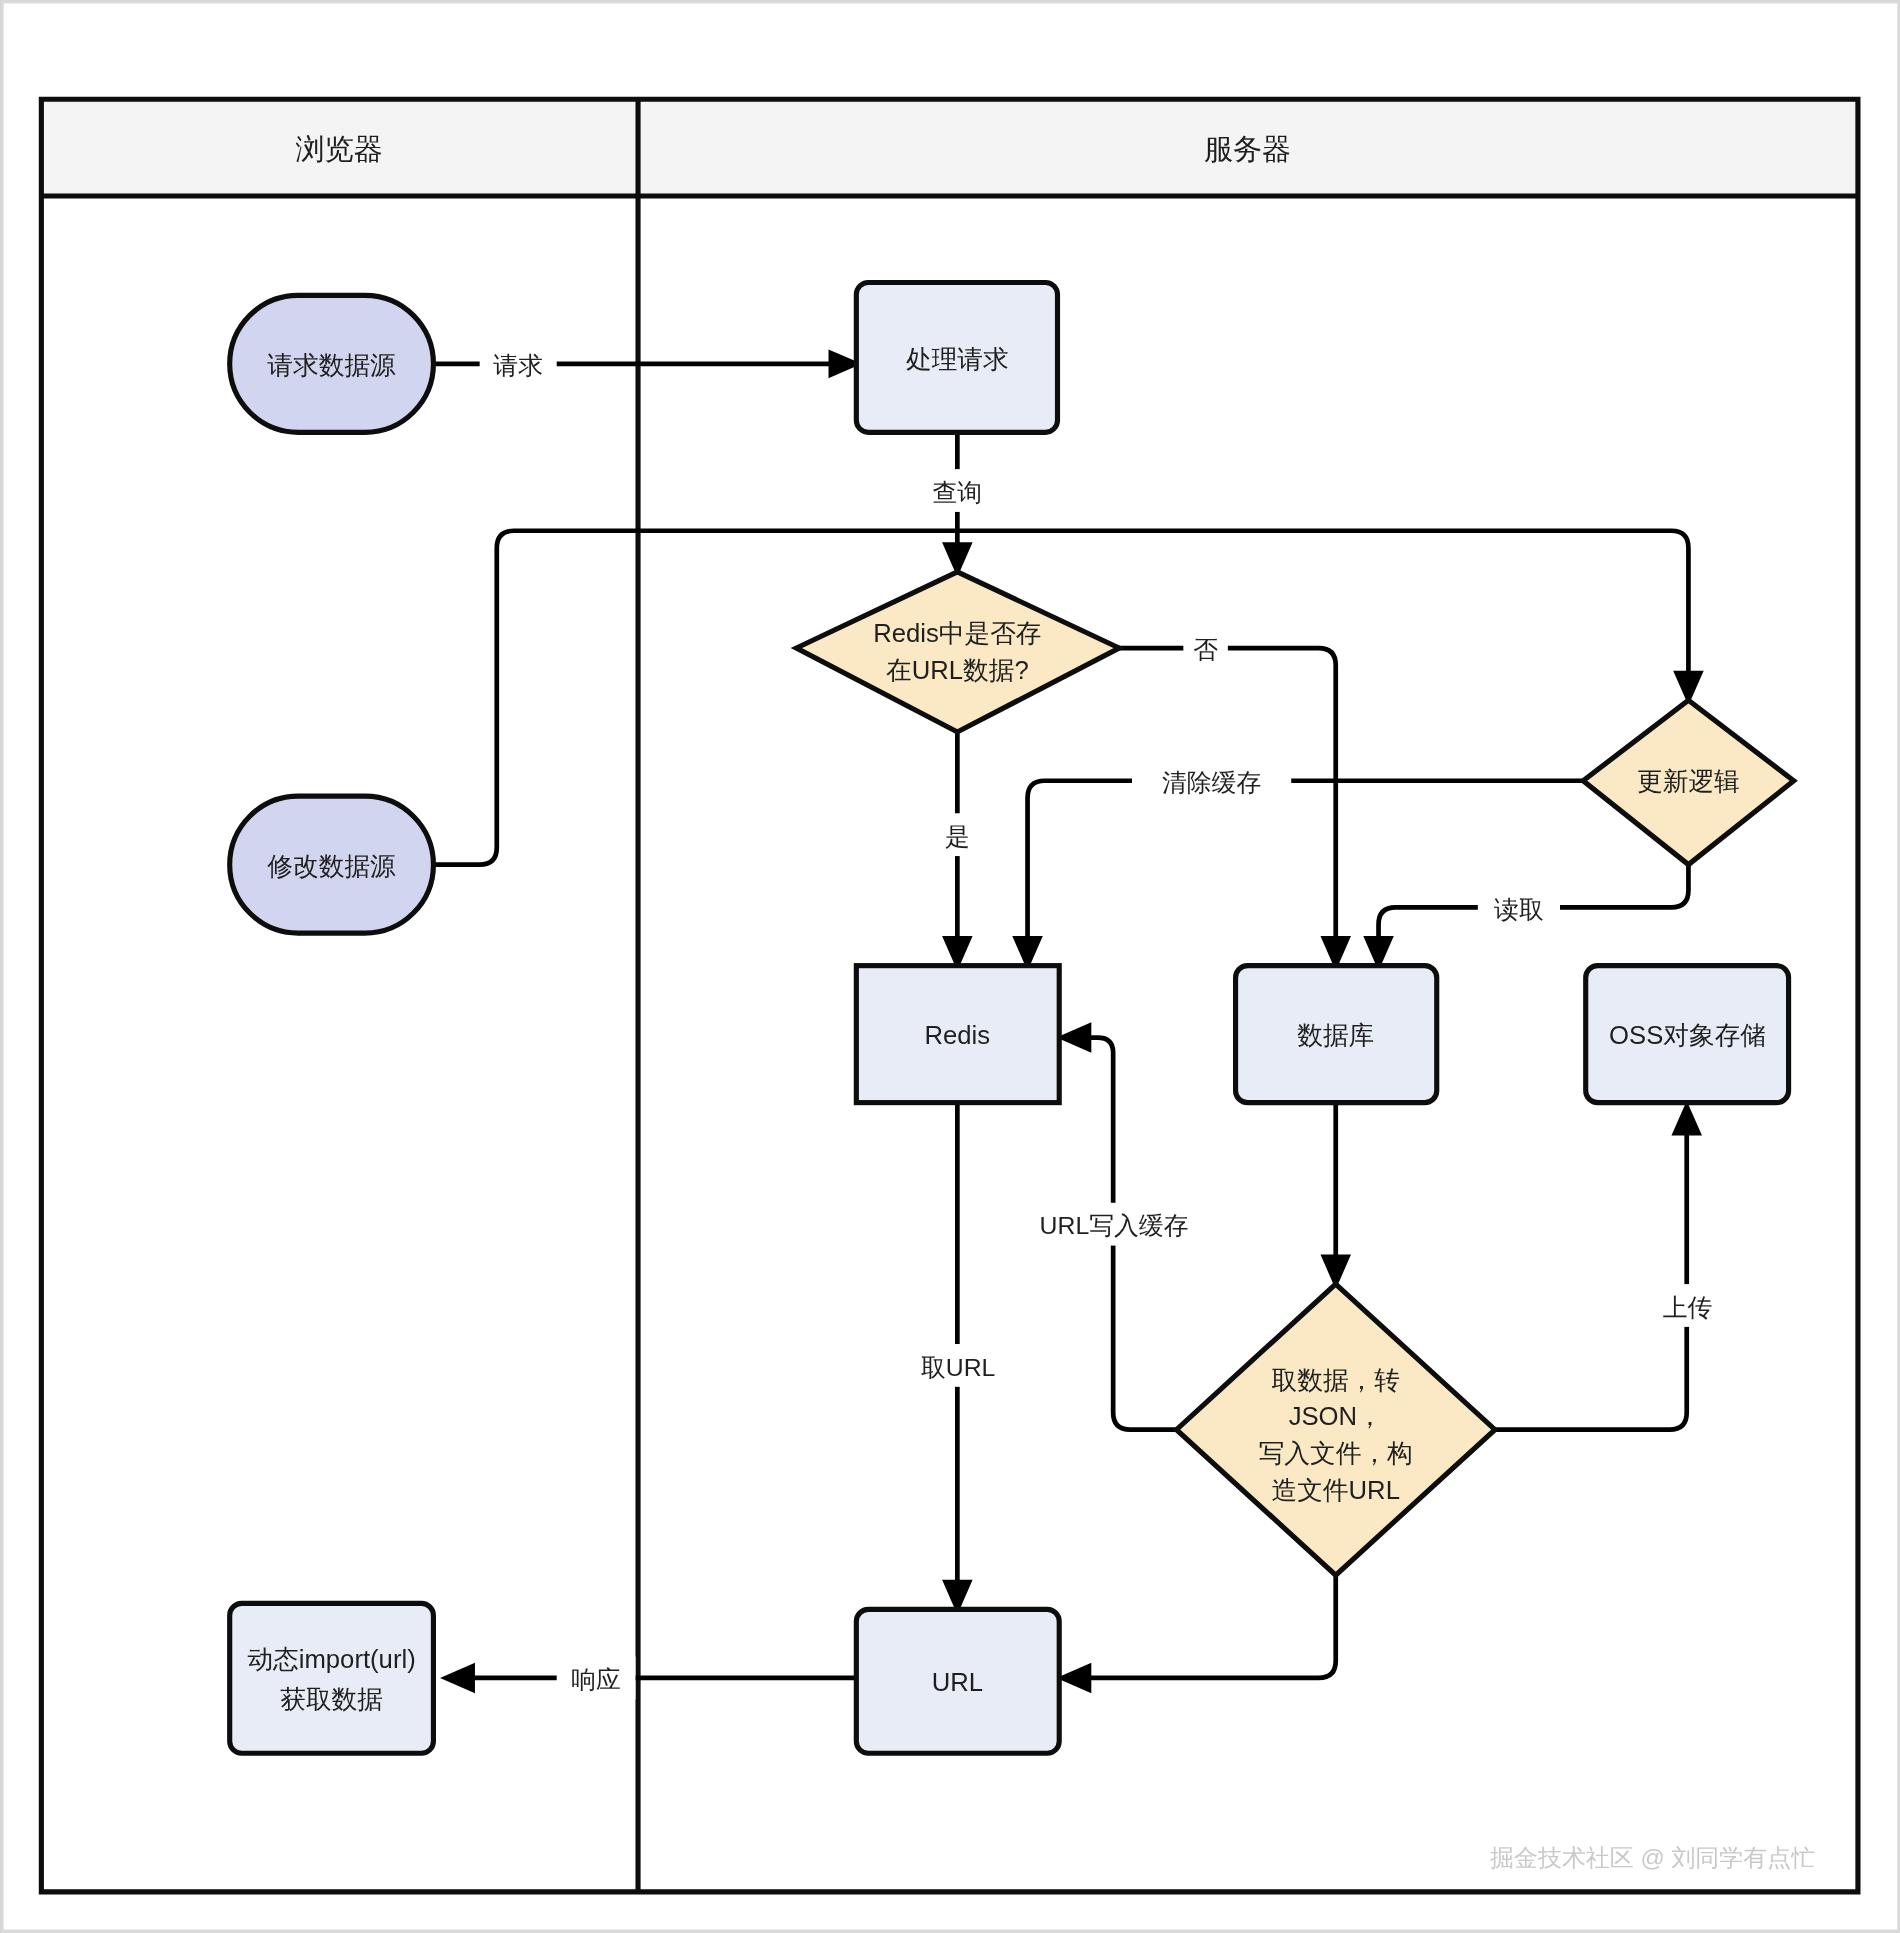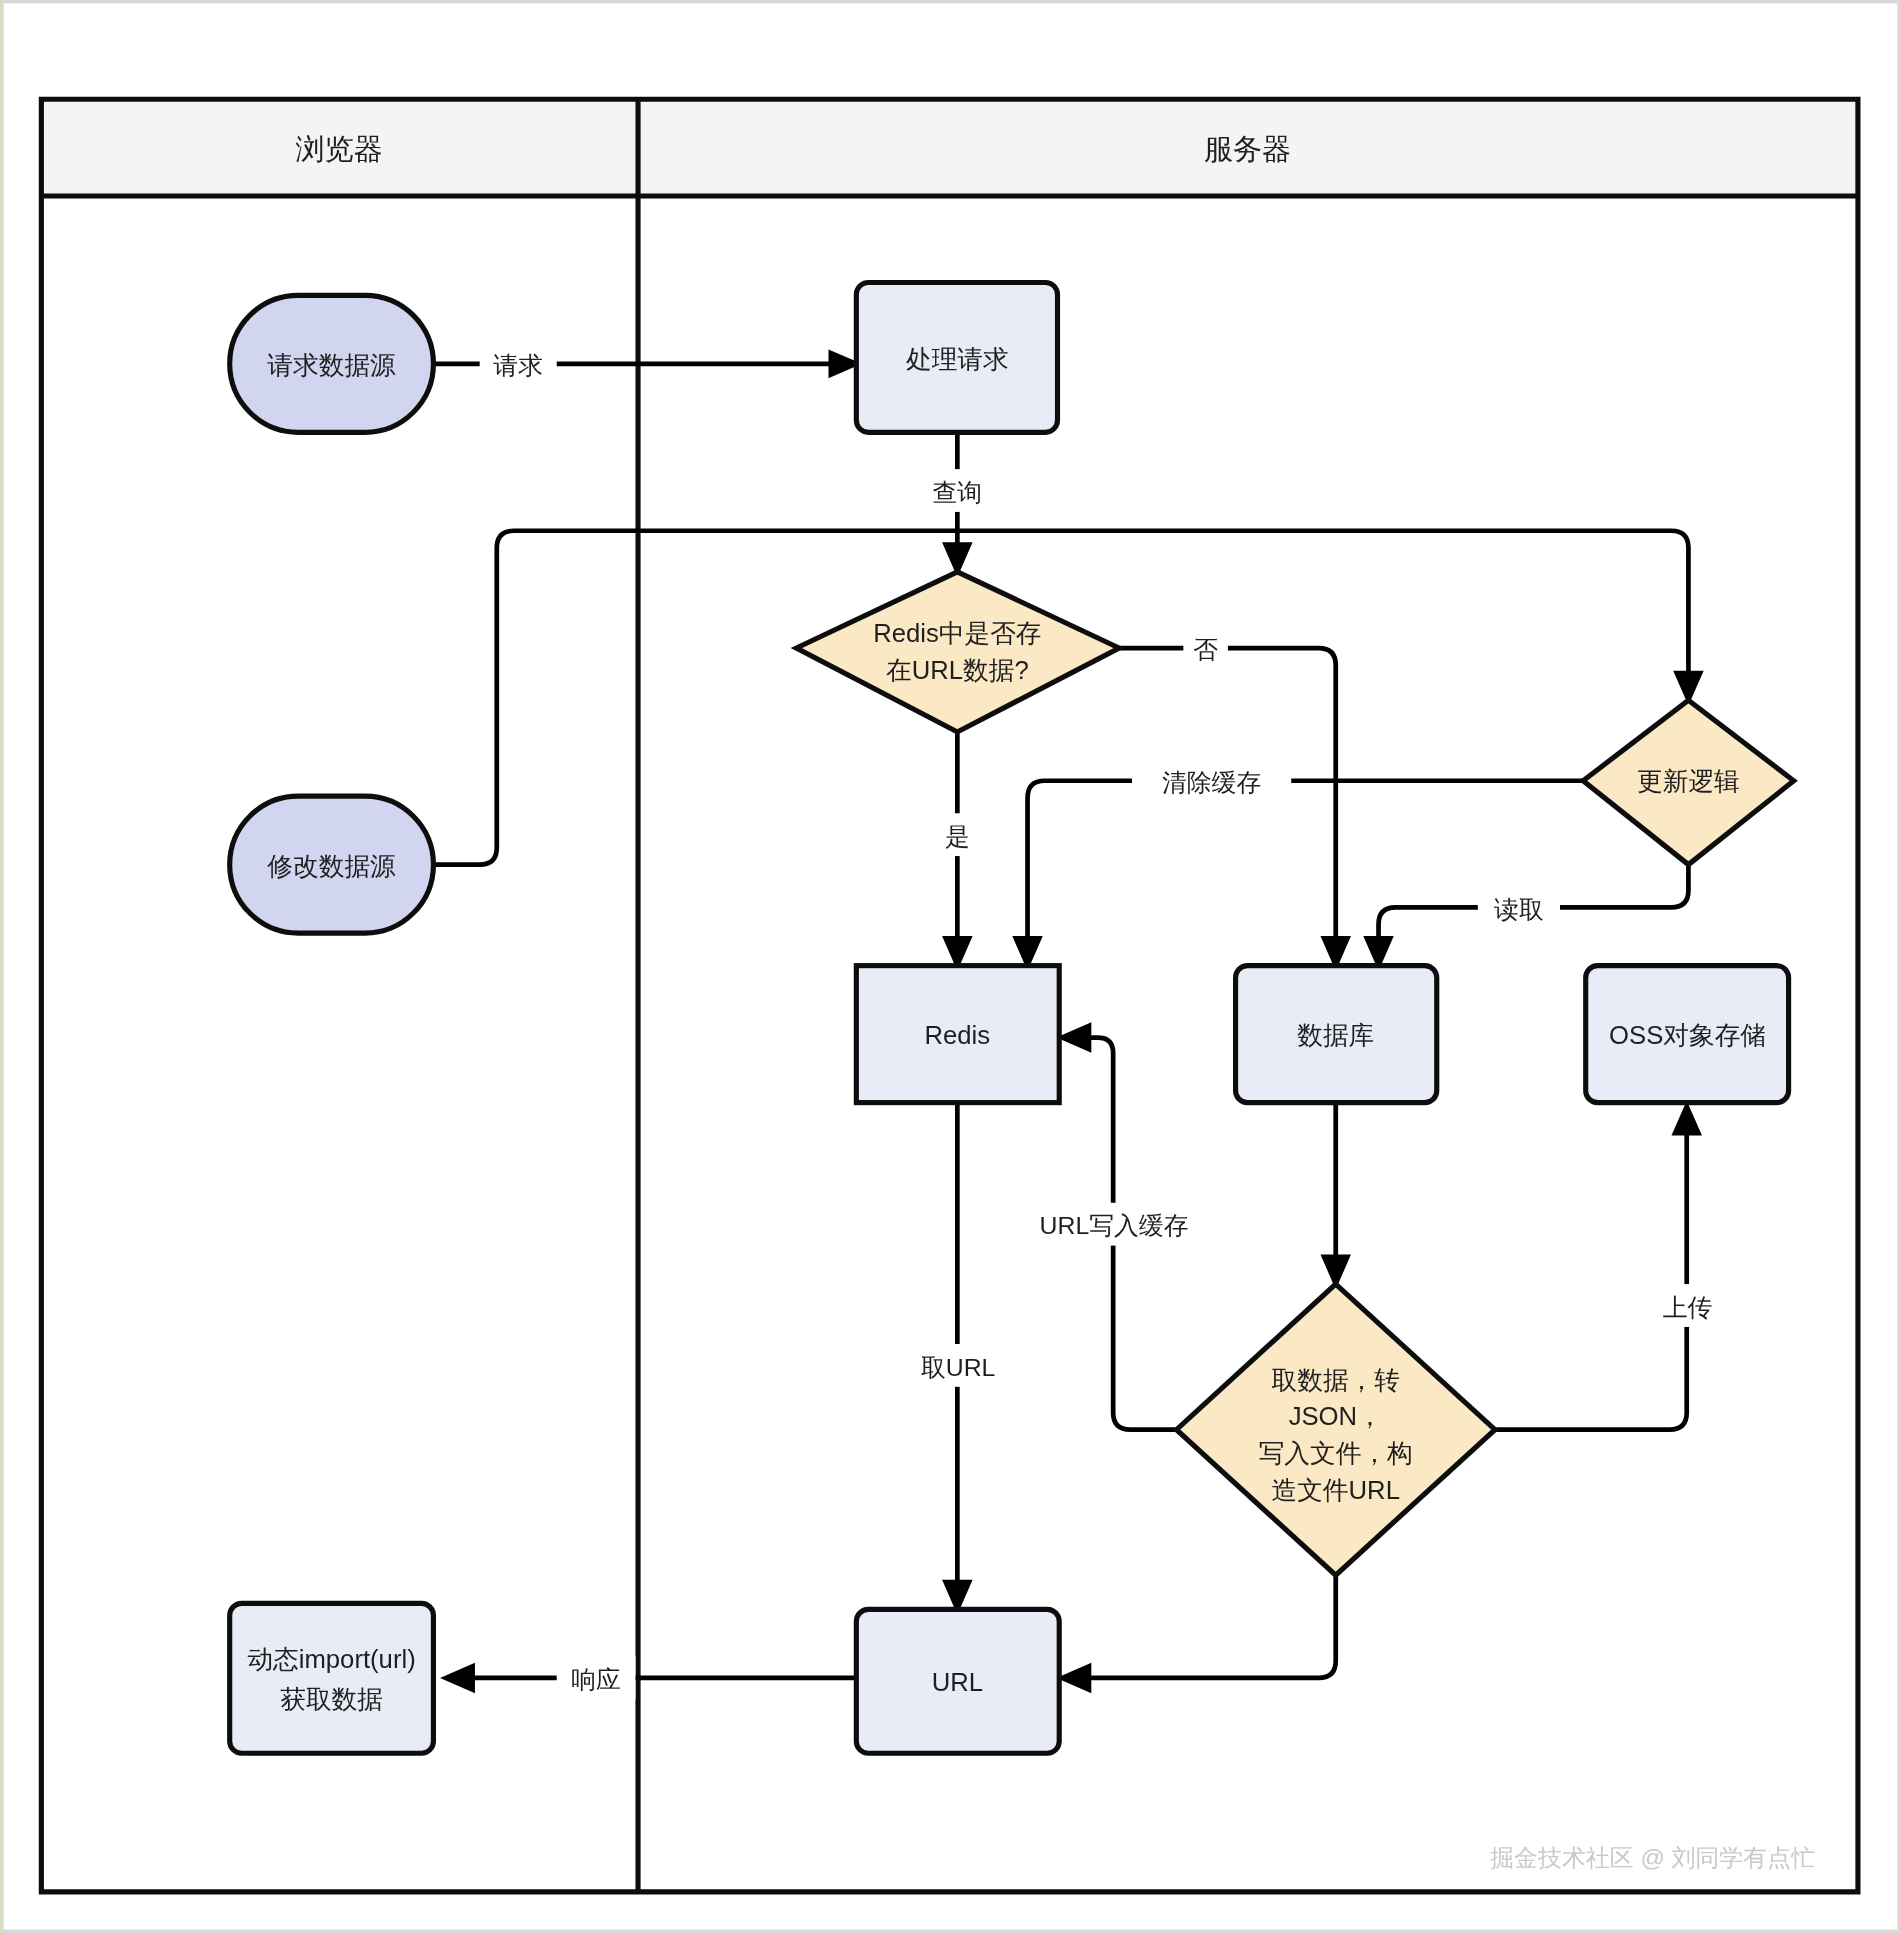--- a/index.html
+++ b/index.html
@@ -1,21 +1,21 @@
 <!DOCTYPE html>
 <html lang="zh" style="font-size:13.7px"><head>
 <meta charset="utf-8">
 <style>
   html,body{margin:0;padding:0;background:#ffffff;}
   body{
     width:1901px;height:1933px;
     font-family:"Liberation Sans","DejaVu Sans",sans-serif;
     overflow:hidden;
   }
-  #stage{position:relative;width:1901px;height:1933px;background:#bef264;}
+  #stage{position:relative;width:1901px;height:1933px;background:#f0abfc;}
   svg{display:block;}
   .lane-title{
     font-size:34px;fill:#1f1f1f;text-anchor:middle;
     font-family:"Liberation Sans","DejaVu Sans",sans-serif;
   }
   .node-label{
     font-size:30px;fill:#1f1f1f;text-anchor:middle;
     font-family:"Liberation Sans","DejaVu Sans",sans-serif;
   }
   .edge-label{

